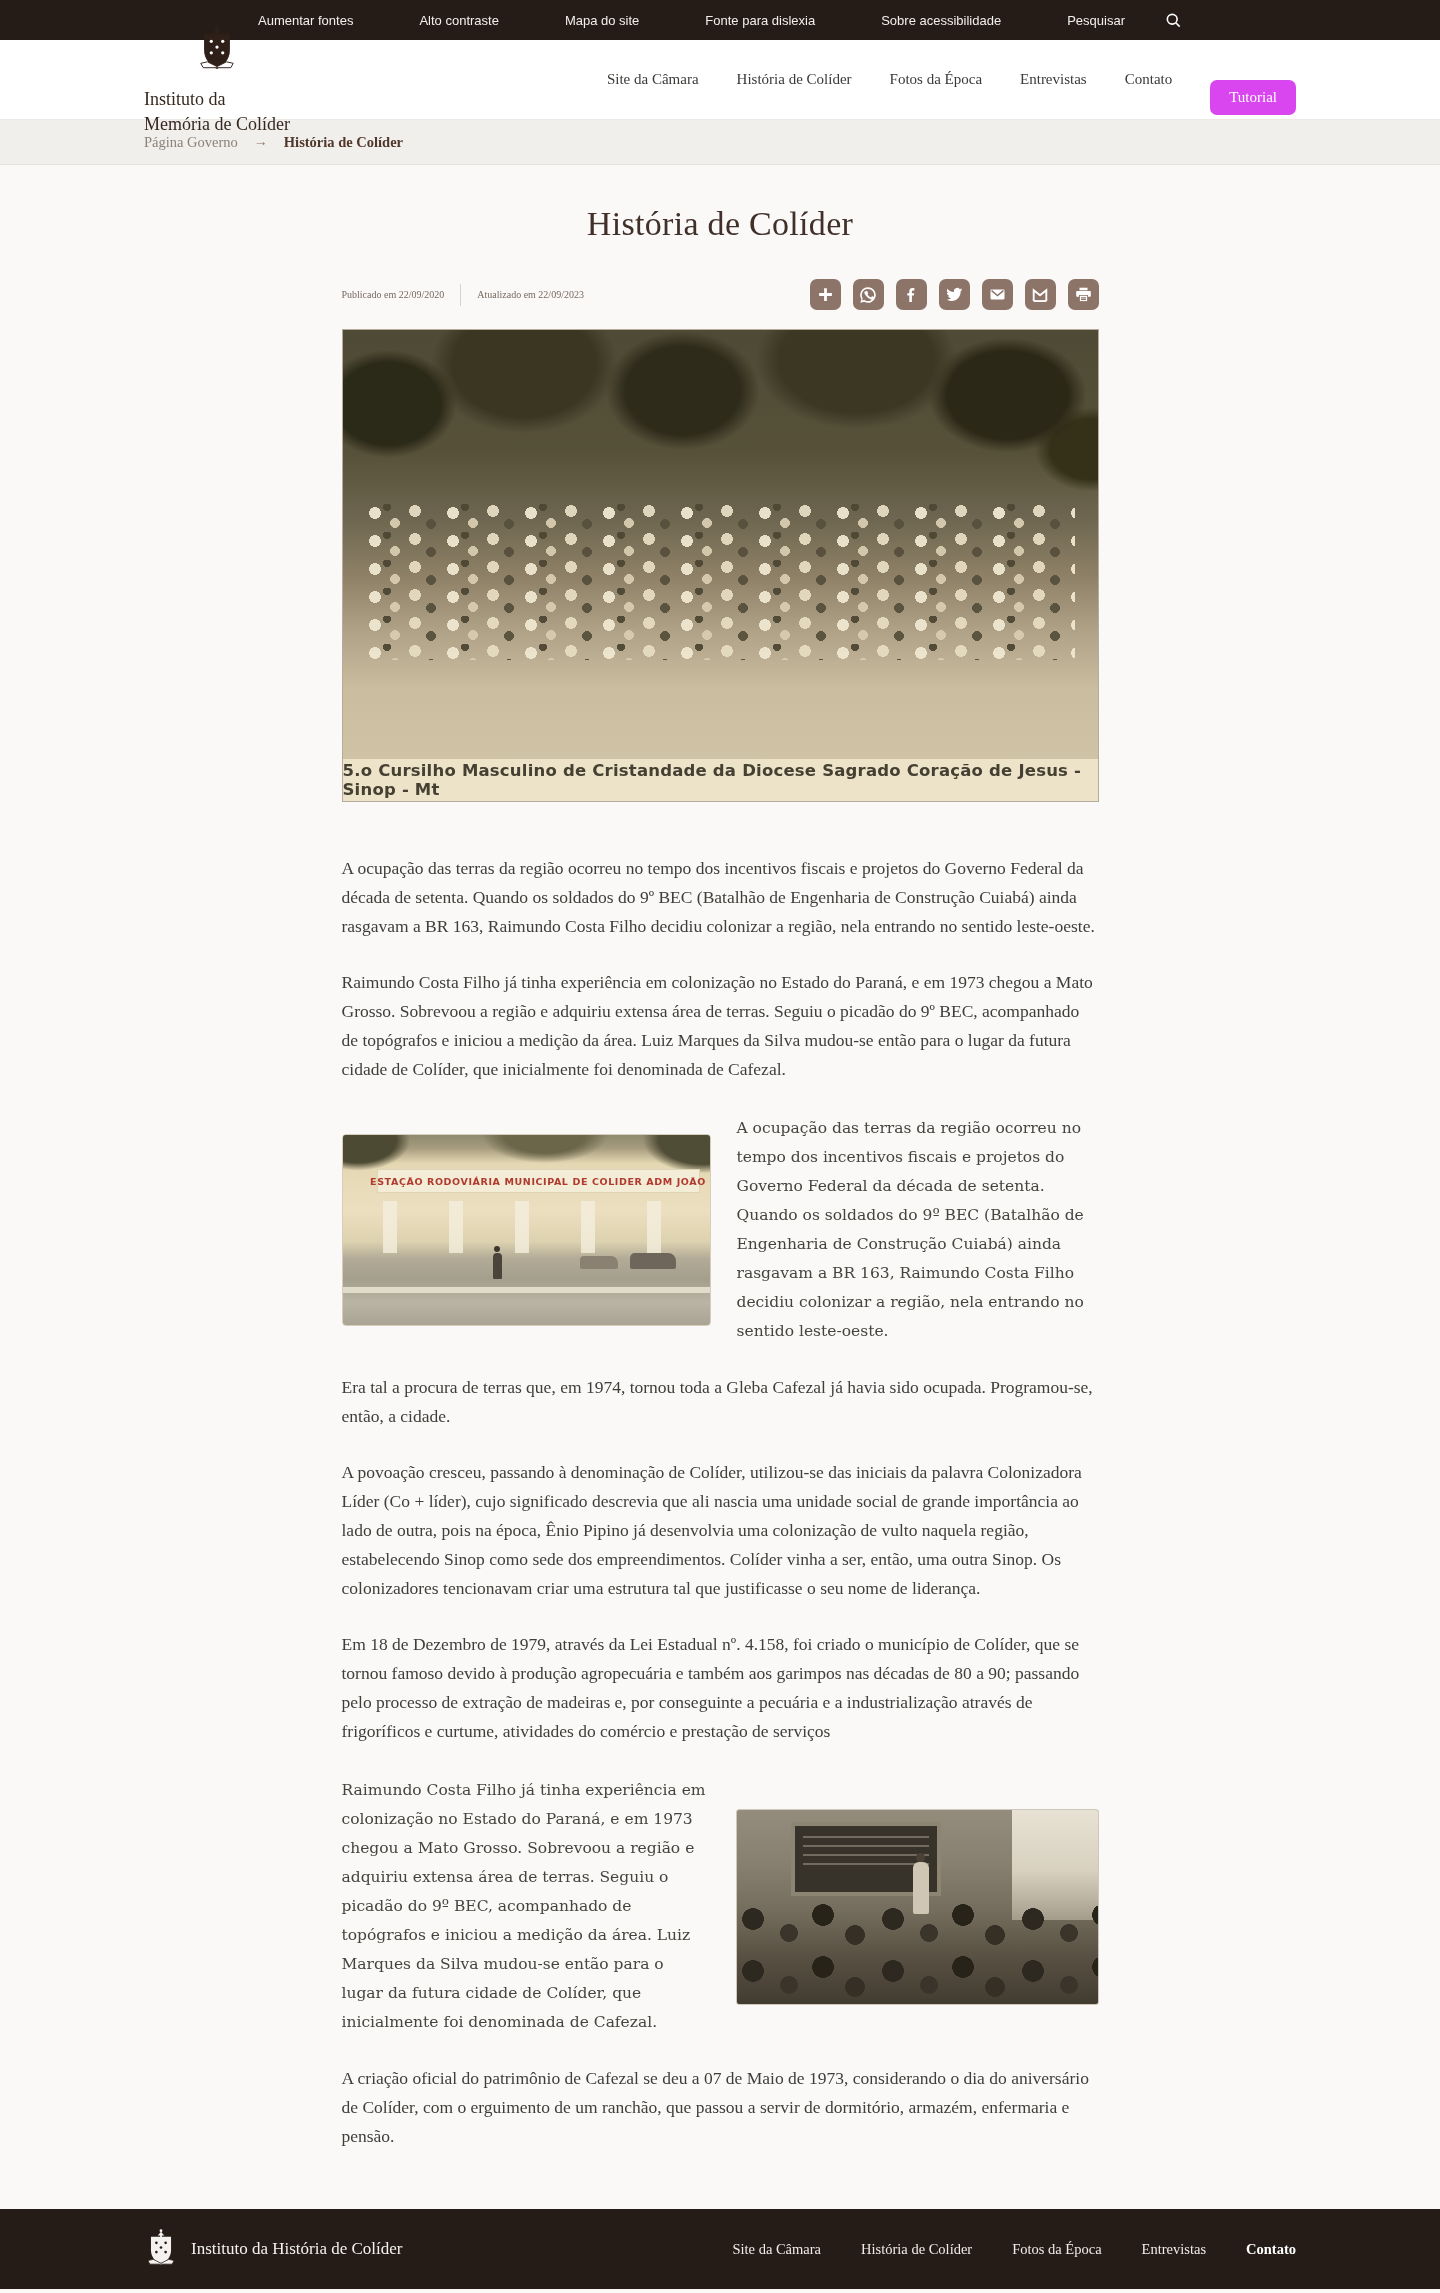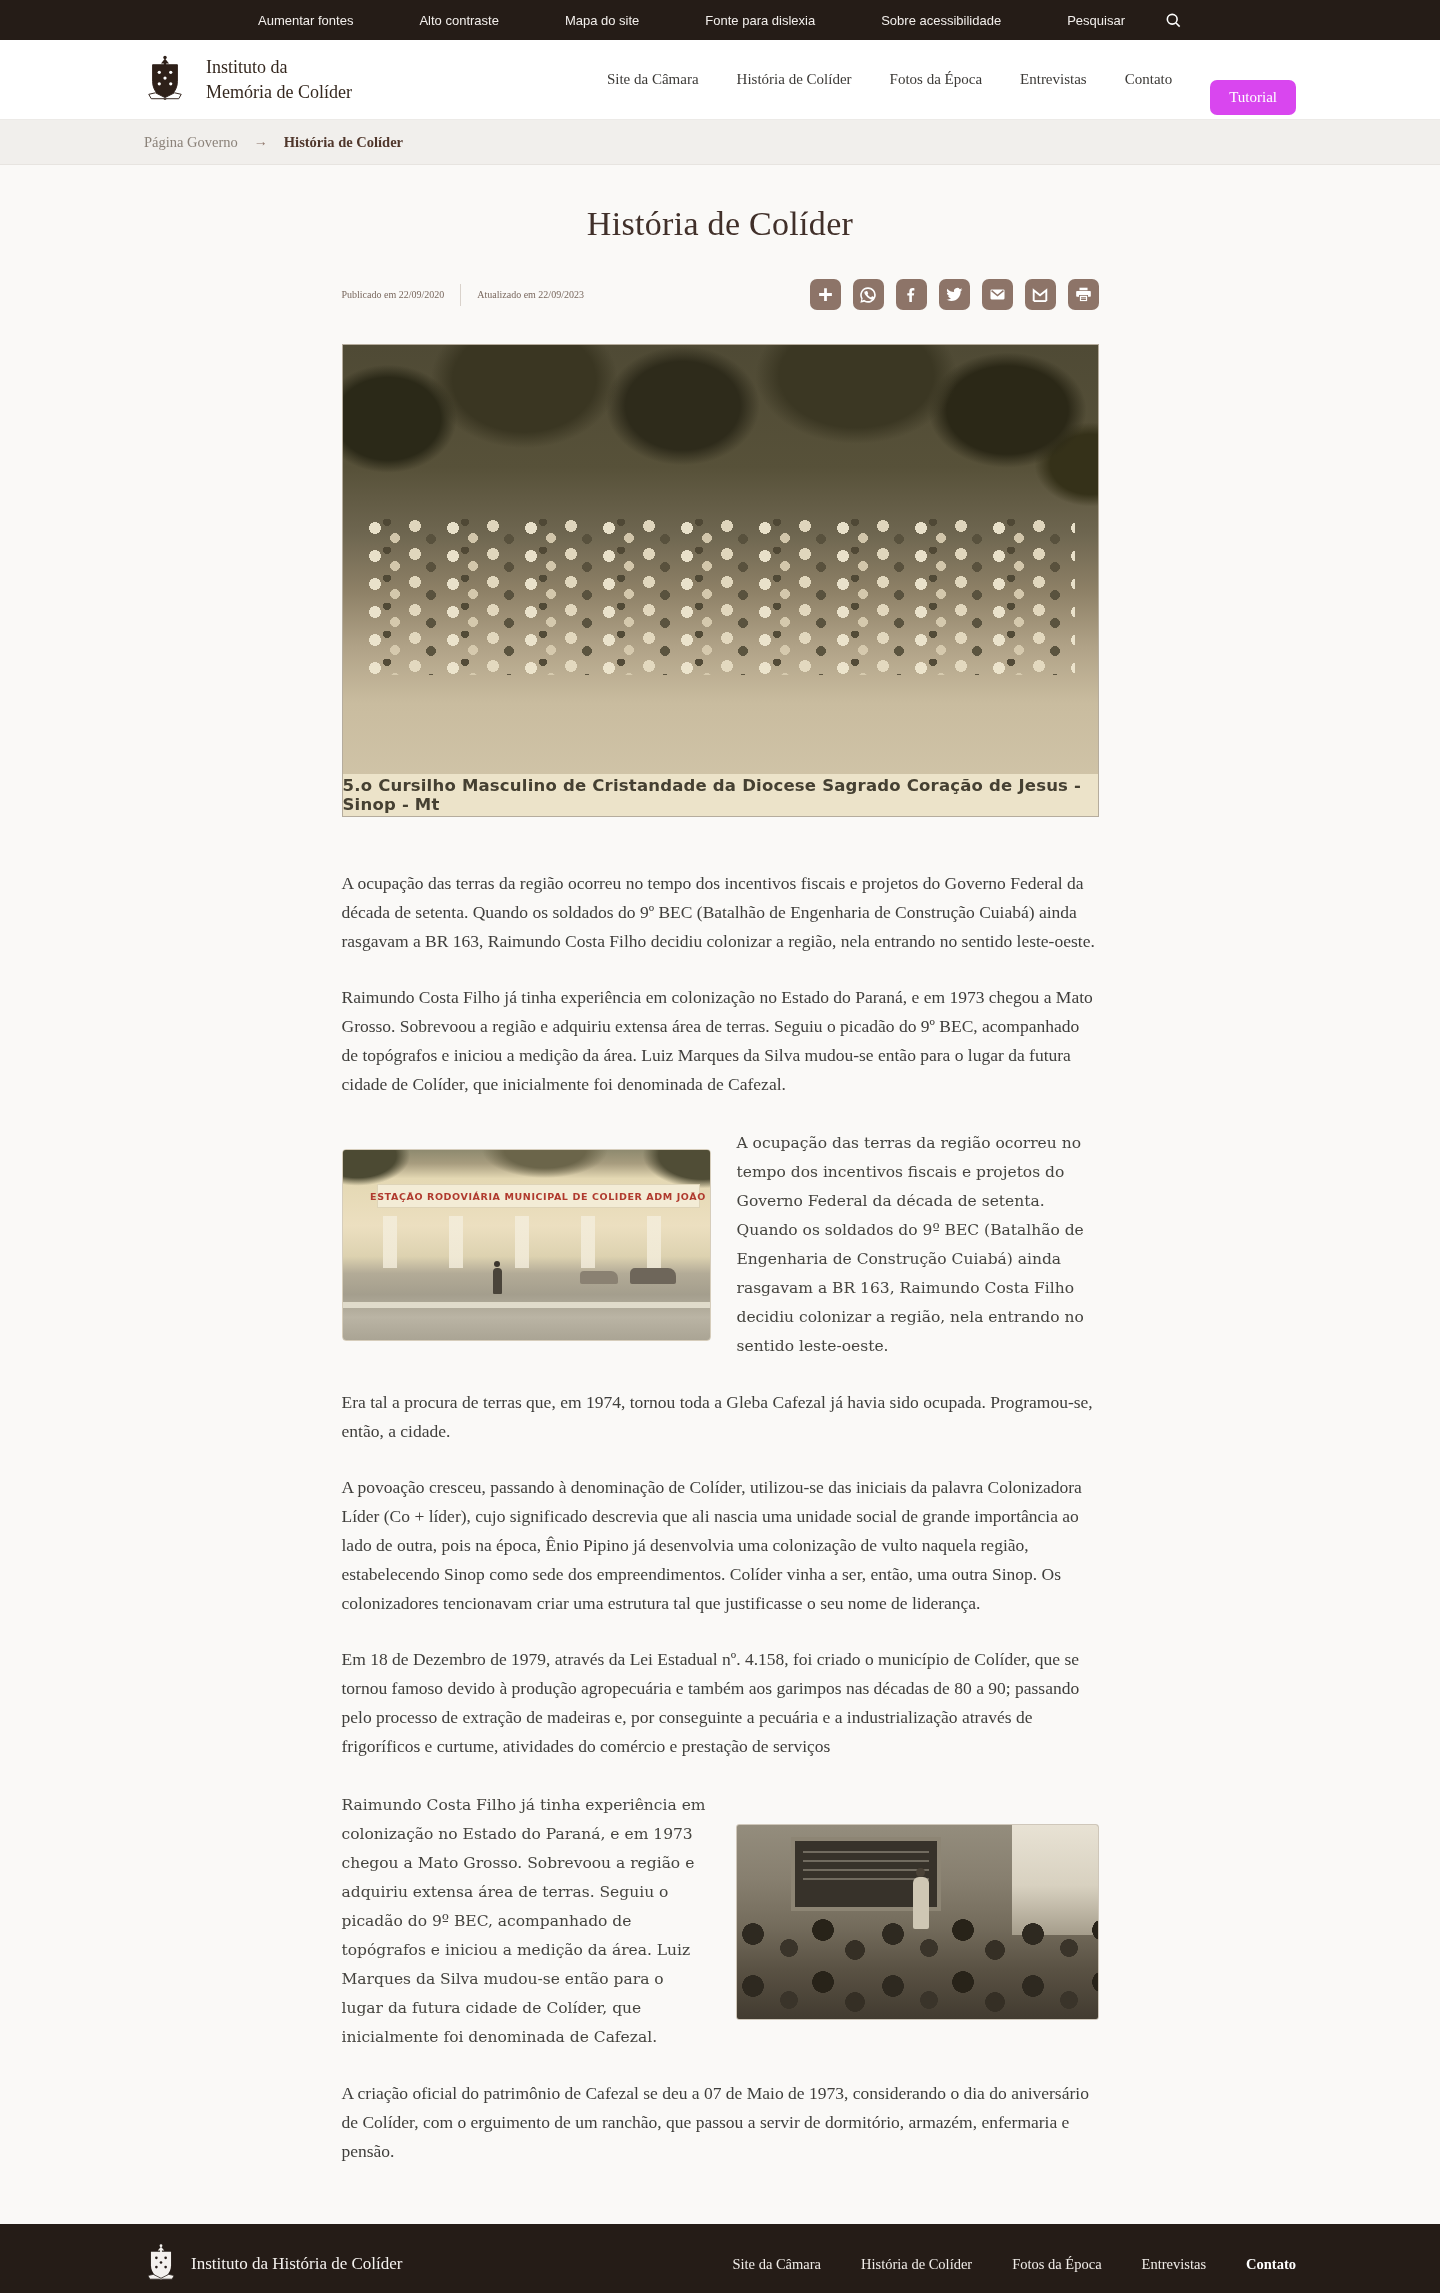--- a/index.html
+++ b/index.html
@@ -6,21 +6,21 @@
   html,body { width:1440px; background:#faf9f7; font-family:"Liberation Serif","DejaVu Serif",serif; color:#3f3e3b; }
 
   
   .topbar { height:40px; background:#251c17; display:flex; align-items:center; justify-content:center; gap:66px; }
   .topbar a { color:#f3efec; font-family:"Liberation Sans",sans-serif; font-size:13px; text-decoration:none; cursor:pointer; }
   .topbar .search-btn { background:none; border:none; cursor:pointer; display:flex; align-items:center; margin-left:-26px; }
 
   
   header { background:#ffffff; height:80px; border-bottom:1px solid #eceae7; }
   .header-inner { width:1152px; margin:0 auto; height:100%; display:flex; align-items:center; }
-  .brand { display:flex; align-items:center; gap:20px; text-decoration:none; color:#35281f; cursor:pointer; }
+  .brand { display:flex; align-items:center; gap:12px; text-decoration:none; color:#35281f; cursor:pointer;flex-direction:column; }
   .brand-text { font-size:18px; line-height:1.35; color:#35281f; }
   .brand-text span { display:block; }
   .main-nav { margin-left:auto; display:flex; align-items:center; gap:38px; }
   .main-nav a { color:#3c3a37; font-size:15px; text-decoration:none; cursor:pointer; }
   .tutorial-btn { background:#d946ef; color:#fff; font-family:"Liberation Serif",serif; font-size:15px; border:none; border-radius:7px; padding:9px 19px; cursor:pointer;margin-top:36px; }
 
   
   .breadcrumb-bar { background:#f1efec; height:45px; border-bottom:1px solid #e7e4e0; }
   .bc-inner { width:1152px; margin:0 auto; height:100%; display:flex; align-items:center; gap:16px; font-size:14.5px; }
   .bc-home { color:#8b8279; text-decoration:none; cursor:pointer; }
@@ -31,21 +31,21 @@
   main { width:757px; margin:0 auto; padding:40px 0 58px 0; }
   h1 { font-size:34px; font-weight:500; color:#41302a; text-align:center; letter-spacing:.3px; }
   .meta-row { margin-top:36px; display:flex; align-items:center; }
   .dates { display:flex; align-items:center; font-size:10px; color:#79685e; }
   .dates .sep { width:1px; height:22px; background:#d9d2cb; margin:0 16px; }
   .share { margin-left:auto; display:flex; gap:12px; }
   .share-btn { width:31px; height:31px; border:none; border-radius:7px; background:#8d7468; display:flex; align-items:center; justify-content:center; cursor:pointer; }
   .share-btn svg { display:block; }
 
   
-  .hero { position:relative; margin-top:34px; width:757px; height:473px; border:1px solid #b5ac9d; overflow:hidden;
+  .hero { position:relative; margin-top:19px; width:757px; height:473px; border:1px solid #b5ac9d; overflow:hidden;
     background:linear-gradient(180deg,#4f4a35 0%,#575139 26%,#6e6650 40%,#8d8066 52%,#b0a287 64%,#c9bc9f 76%,#d3c7ab 100%); }
   .hero .foliage { position:absolute; left:0; right:0; top:0; height:46%;
     background:
       radial-gradient(95px 75px at 6% 34%, #2b2918 0 55%, transparent 72%),
       radial-gradient(130px 95px at 24% 16%, #3a3622 0 55%, transparent 72%),
       radial-gradient(110px 85px at 45% 28%, #2e2b1b 0 52%, transparent 70%),
       radial-gradient(140px 95px at 68% 14%, #3b3723 0 55%, transparent 72%),
       radial-gradient(110px 80px at 88% 30%, #2b2817 0 55%, transparent 72%),
       radial-gradient(80px 60px at 99% 55%, #353119 0 50%, transparent 70%); }
   .hero .crowd { position:absolute; left:3%; right:3%; top:37%; height:33%; opacity:.95;

